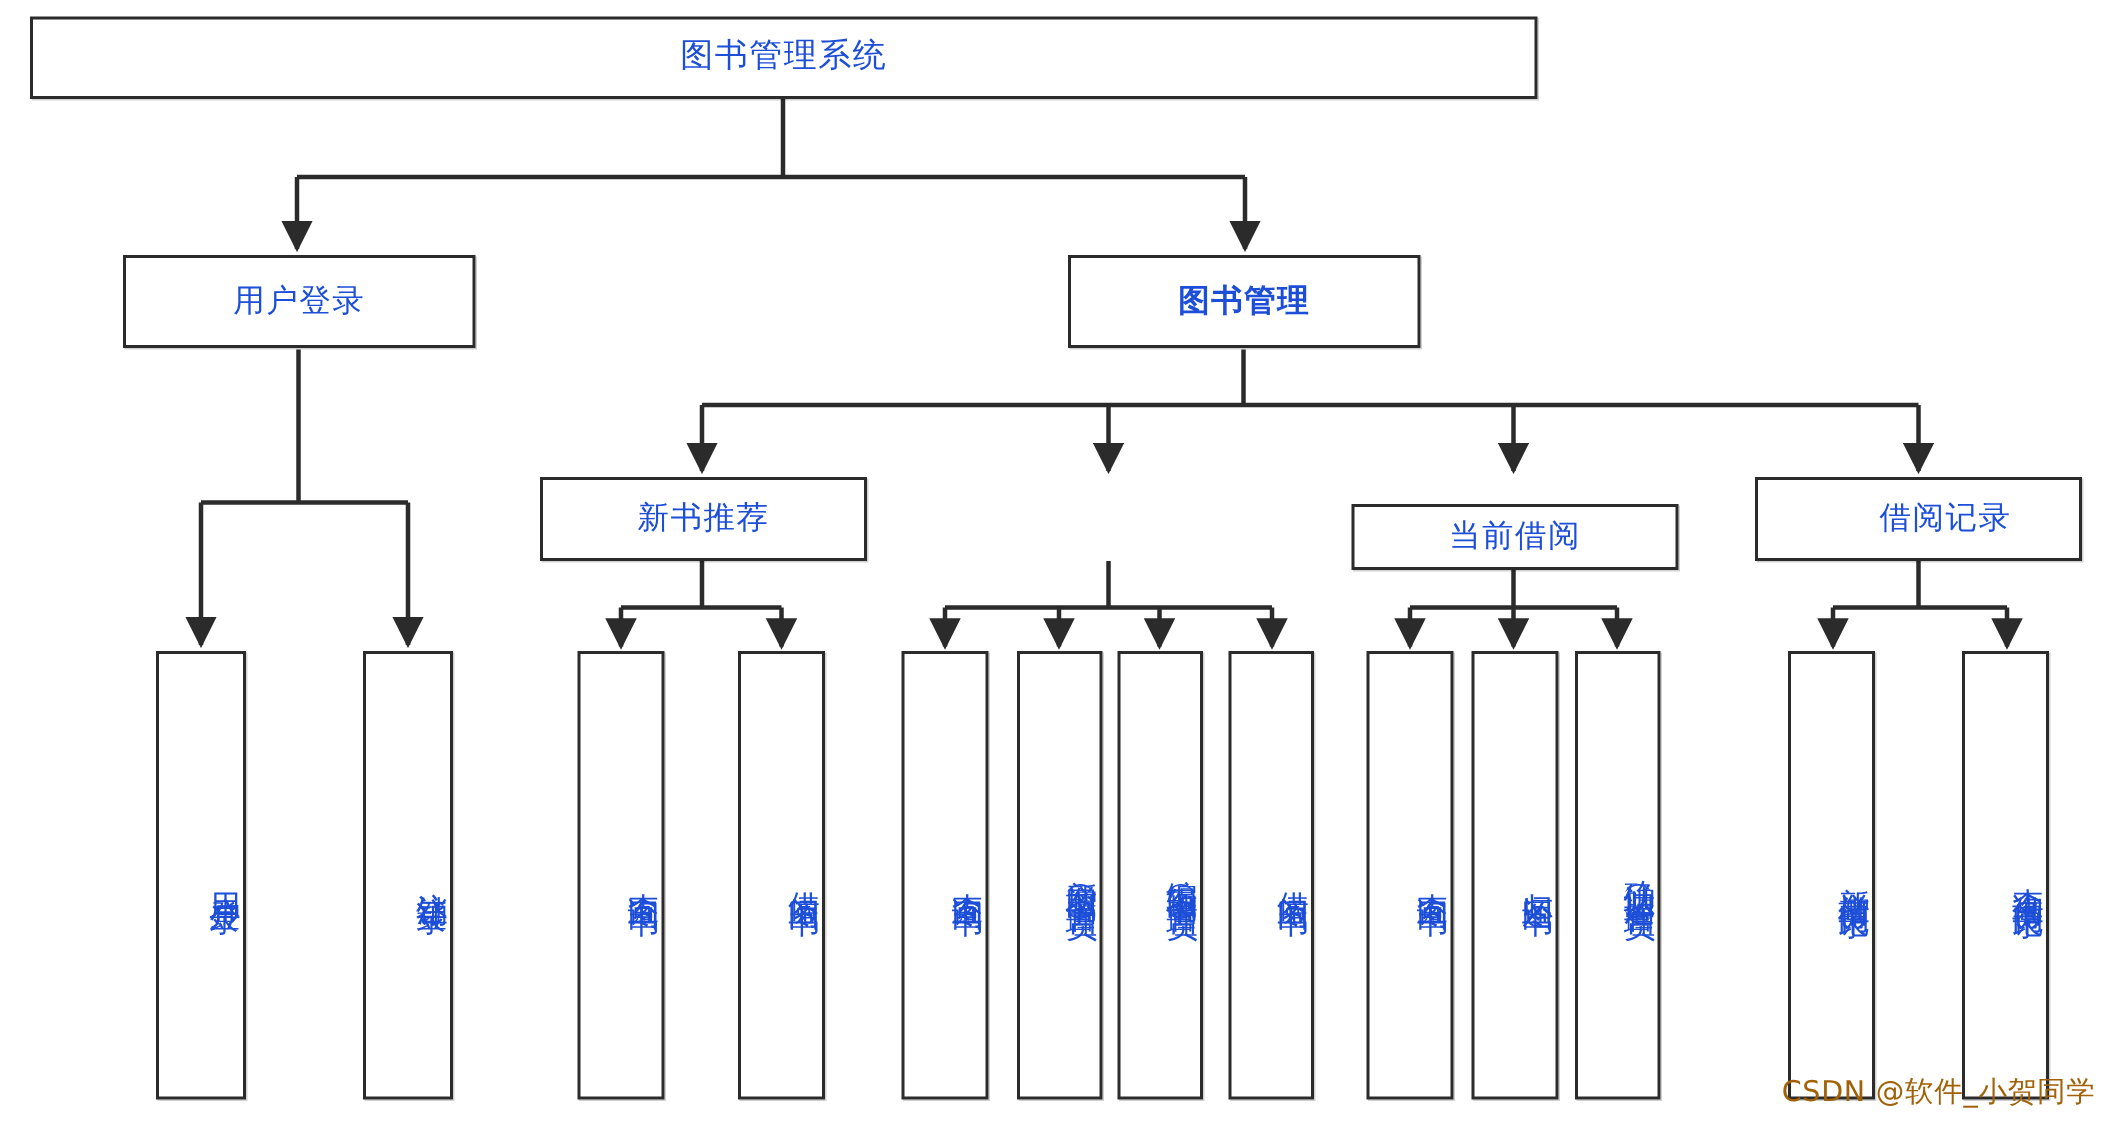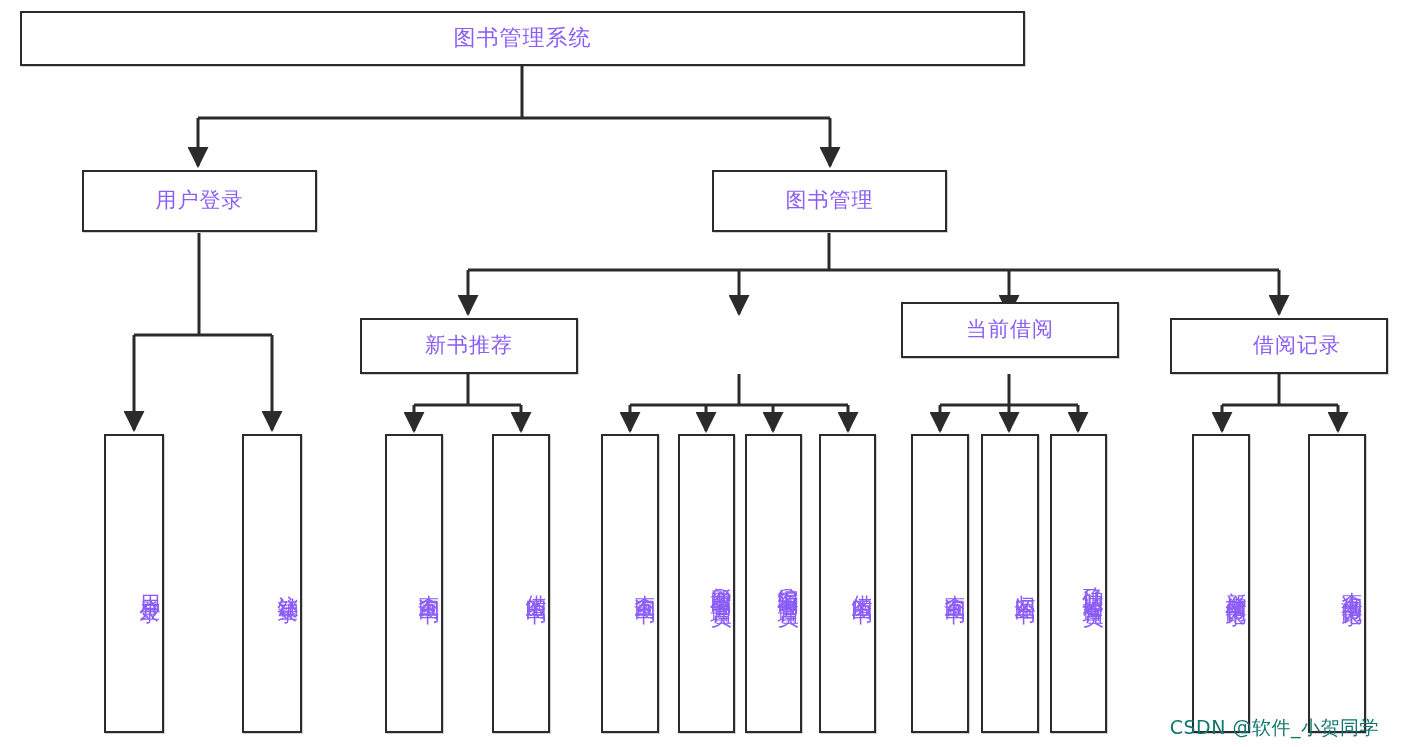--- a/index.html
+++ b/index.html
@@ -18,21 +18,21 @@
     overflow: hidden;
   }
   .node {
     position: absolute;
     box-sizing: border-box;
     border: 2px solid #2b2b2b;
     background: #ffffff;
     display: flex;
     align-items: center;
     justify-content: center;
-    color: #8b5cf6;
+    color: #1d4ed8;
     text-align: center;
     box-shadow: 1px 1px 0 rgba(0,0,0,0.18);
   }
   .node.h {
     font-size: 21px;
     letter-spacing: 1px;
     line-height: 1.2;
   }
   .node.root {
     font-size: 22px;
@@ -54,24 +54,24 @@
   }
   .lines {
     position: absolute;
     left: 0; top: 0;
     width: 1405px;
     height: 747px;
     pointer-events: none;
   }
   .watermark {
     position: absolute;
-    right: 26px;
+    right: 8px;
     bottom: 6px;
     font-size: 19px;
-    color: #0f766e;
+    color: #a16207;
     white-space: nowrap;
     letter-spacing: 0.5px;
   }
 </style>
 </head>
 <body>
 
 <div id="canvas">
 
   <svg class="lines" viewBox="0 0 1405 747" width="1405" height="747" xmlns="http://www.w3.org/2000/svg">
@@ -125,28 +125,28 @@
     </g>
   </svg>
 
   <div class="node h root" style="left:20px; top:11px; width:1005px; height:55px;">
     <span>图书管理系统</span>
   </div>
 
   <div class="node h" style="left:82px; top:170px; width:235px; height:62px;">
     <span>用户登录</span>
   </div>
-  <div class="node h" style="left:712px; top:170px; width:235px; height:62px;">
+  <div class="node h" style="left:712px; top:170px; width:235px; height:62px;font-weight:bold;">
     <span>图书管理</span>
   </div>
 
   <div class="node h" style="left:360px; top:318px; width:218px; height:56px;align-items:center;">
     <span>新书推荐</span>
   </div>
-  <div class="node h" style="left:901px; top:302px; width:218px; height:56px;">
+  <div class="node h" style="left:901px; top:336px; width:218px; height:44px;">
     <span>当前借阅</span>
   </div>
   <div class="node h" style="left:1170px; top:318px; width:218px; height:56px;padding-left:36px;">
     <span>借阅记录</span>
   </div>
 
   <div class="node v" style="left:104px; top:434px; width:60px; height:299px;">
     <span class="vtext">用户登录</span>
   </div>
   <div class="node v" style="left:242px; top:434px; width:60px; height:299px;">

